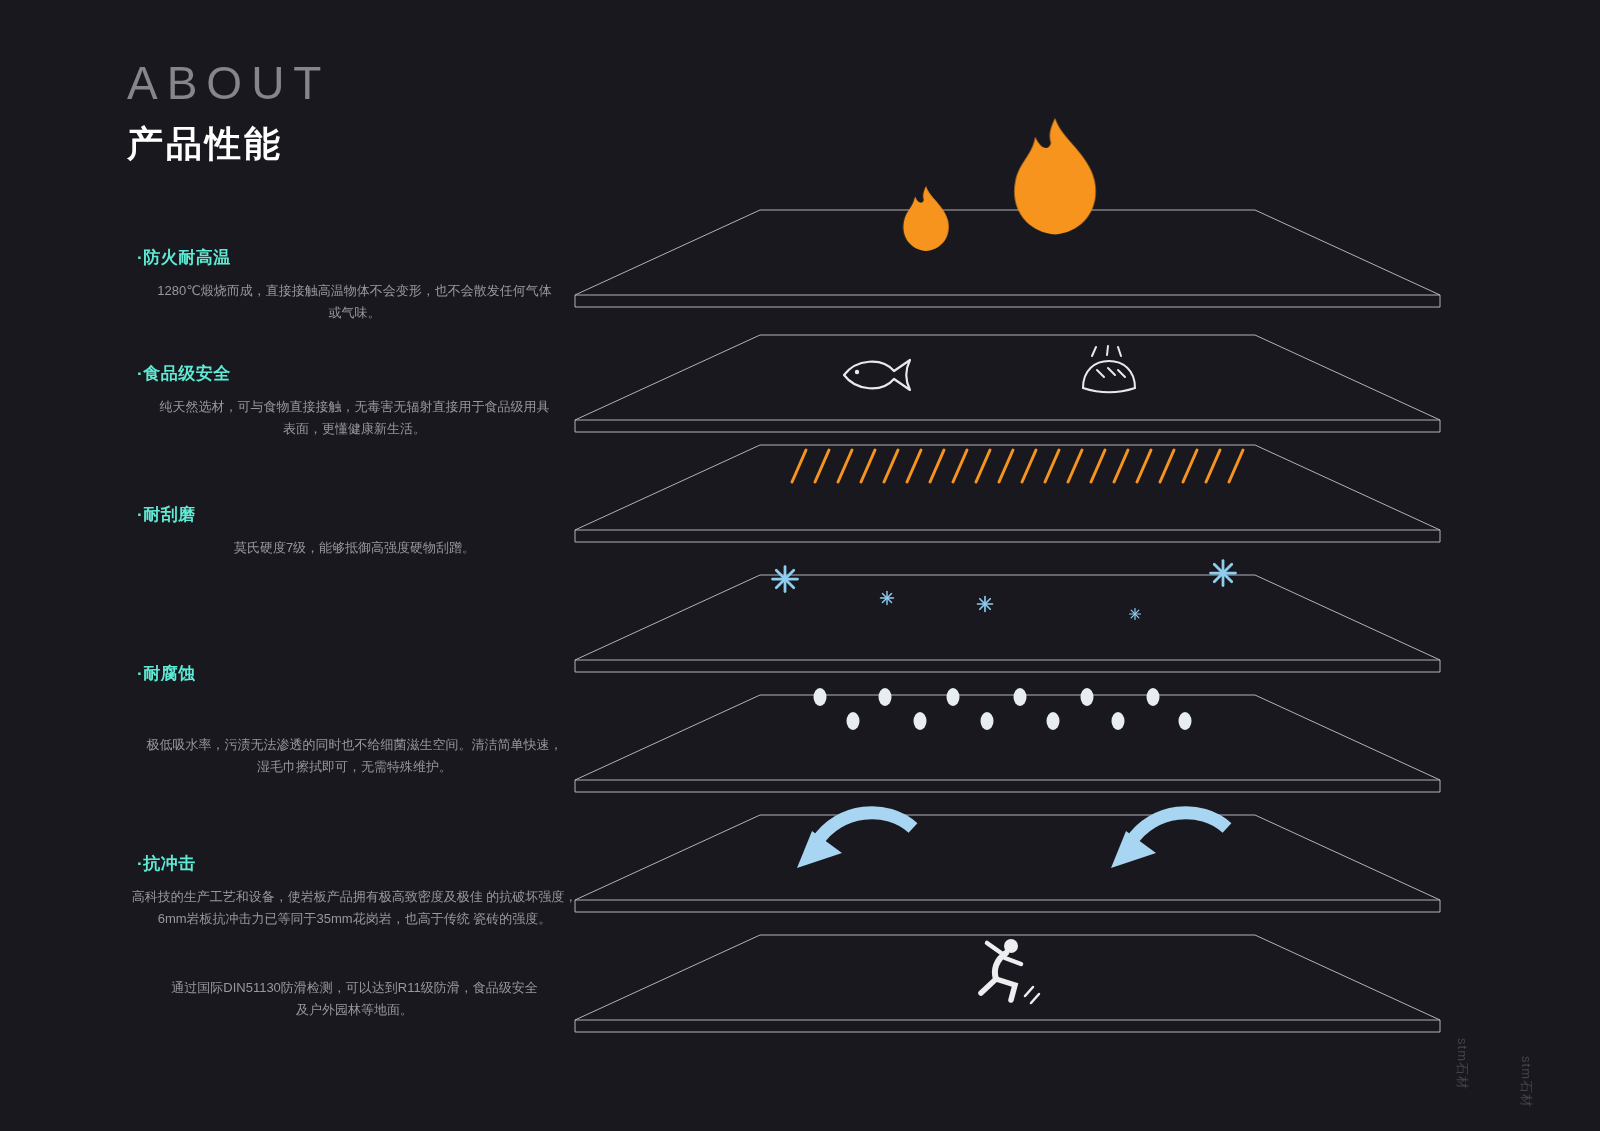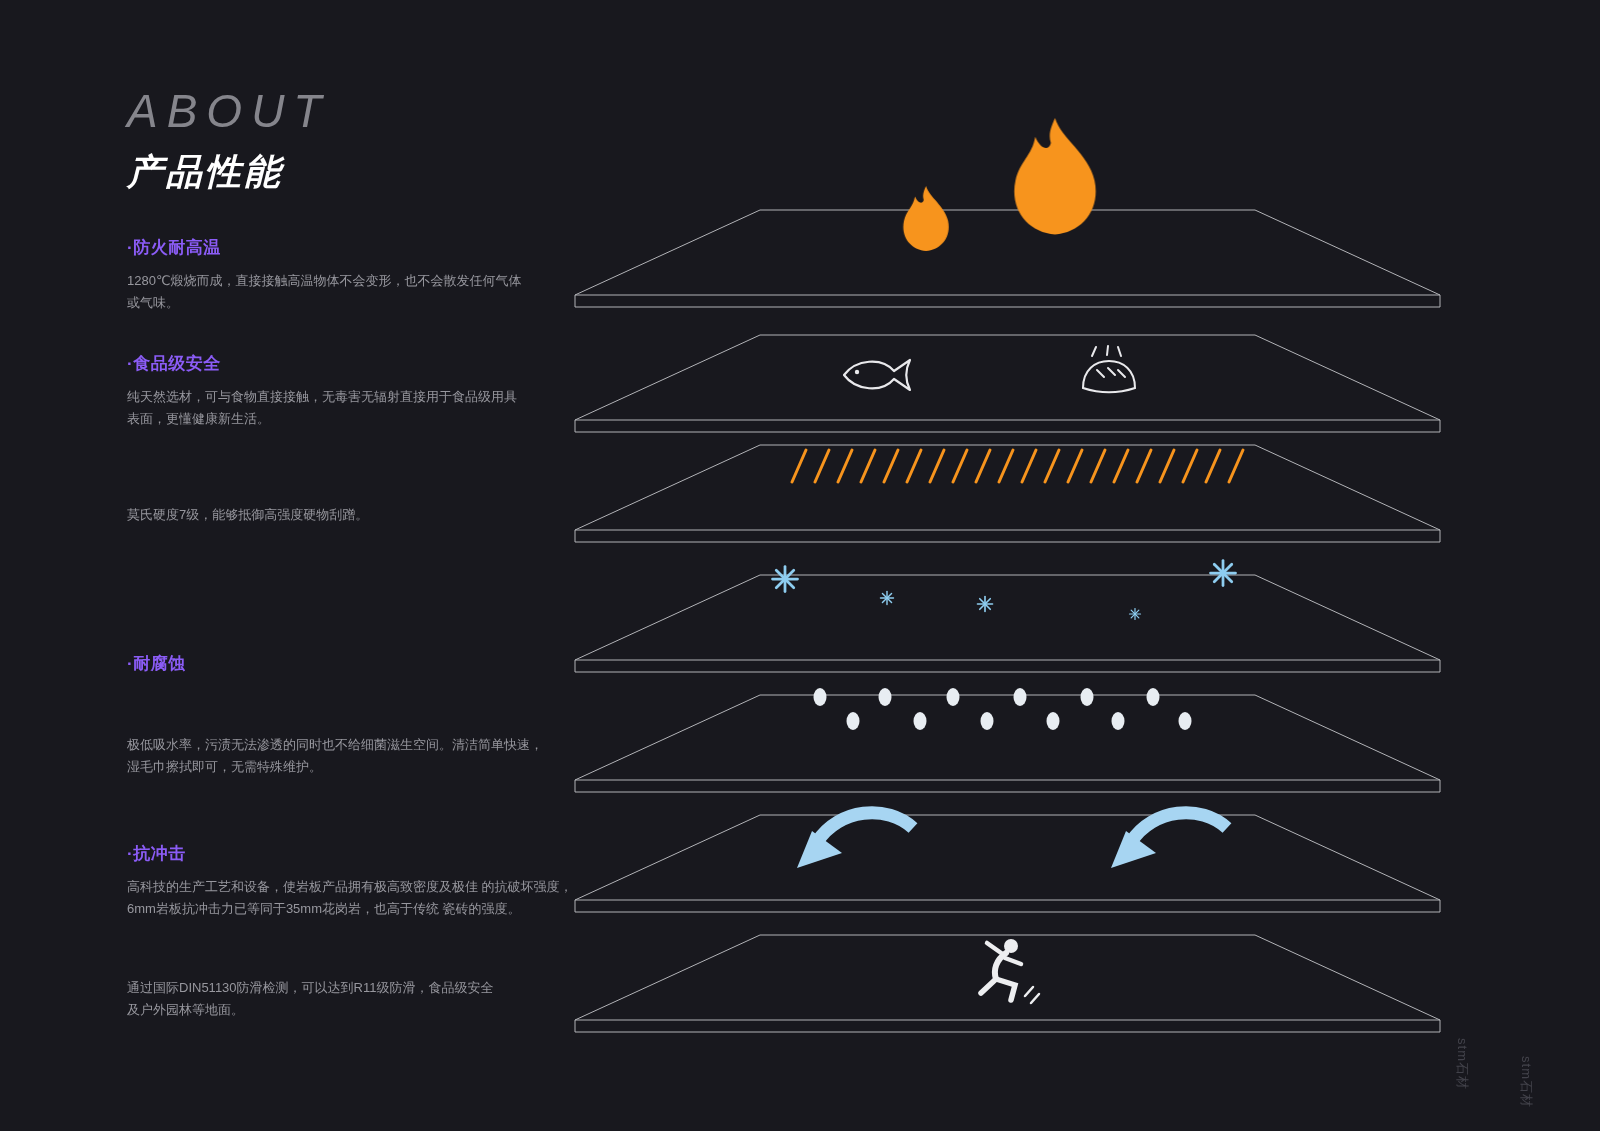--- a/index.html
+++ b/index.html
@@ -4,28 +4,28 @@
 <style>
   html,body{margin:0;padding:0;}
   body{
     width:1600px;height:1131px;overflow:hidden;
     background:#18181E;
     font-family:"Liberation Sans","DejaVu Sans",sans-serif;
   }
   .page{position:relative;width:1600px;height:1131px;background:#18181E;}
 
   
-  .header{position:absolute;left:127px;top:84px;font-style:italic;}
+  .header{position:absolute;left:127px;top:56px;}
   .kicker{margin:0;font-size:46px;font-weight:400;color:#85858C;letter-spacing:9px;}
   .title{margin:10px 0 16px;font-size:36px;font-weight:700;color:#FFFFFF;letter-spacing:3px;}
 
   
   .feature{position:absolute;left:127px;width:455px;}
-  .feature h3{margin:0;font-size:17px;font-weight:700;color:#8b5cf6;letter-spacing:.5px;}
-  .feature p{margin:11px 0 0;font-size:13px;color:#97979E;line-height:1.7;white-space:pre-line;}
+  .feature h3{margin:10px;font-size:17px;font-weight:700;color:#5eead4;letter-spacing:.5px;}
+  .feature p{margin:11px 0 0;font-size:13px;color:#97979E;line-height:1.7;white-space:pre-line;text-align:center;}
   .f1{top:236px}.f2{top:352px}.f3{top:493px}.f4{top:652px}
   .f5{top:723px}.f6{top:842px}.f7{top:966px}
 
   
   .art{position:absolute;left:555px;top:90px;width:930px;height:960px;}
   .art svg{display:block;}
 
   
   .wm{
     position:absolute;color:#666670;opacity:.55;font-size:13px;letter-spacing:1px;
@@ -49,20 +49,21 @@
       <h3>·防火耐高温</h3>
       <p>1280℃煅烧而成，直接接触高温物体不会变形，也不会散发任何气体
 或气味。</p>
     </div>
     <div class="feature f2">
       <h3>·食品级安全</h3>
       <p>纯天然选材，可与食物直接接触，无毒害无辐射直接用于食品级用具
 表面，更懂健康新生活。</p>
     </div>
     <div class="feature f3">
+      <h3>·耐刮磨</h3>
       <p>莫氏硬度7级，能够抵御高强度硬物刮蹭。</p>
     </div>
     <div class="feature f4">
       <h3>·耐腐蚀</h3>
     </div>
     <div class="feature f5">
       <p>极低吸水率，污渍无法渗透的同时也不给细菌滋生空间。清洁简单快速，
 湿毛巾擦拭即可，无需特殊维护。</p>
     </div>
     <div class="feature f6">

